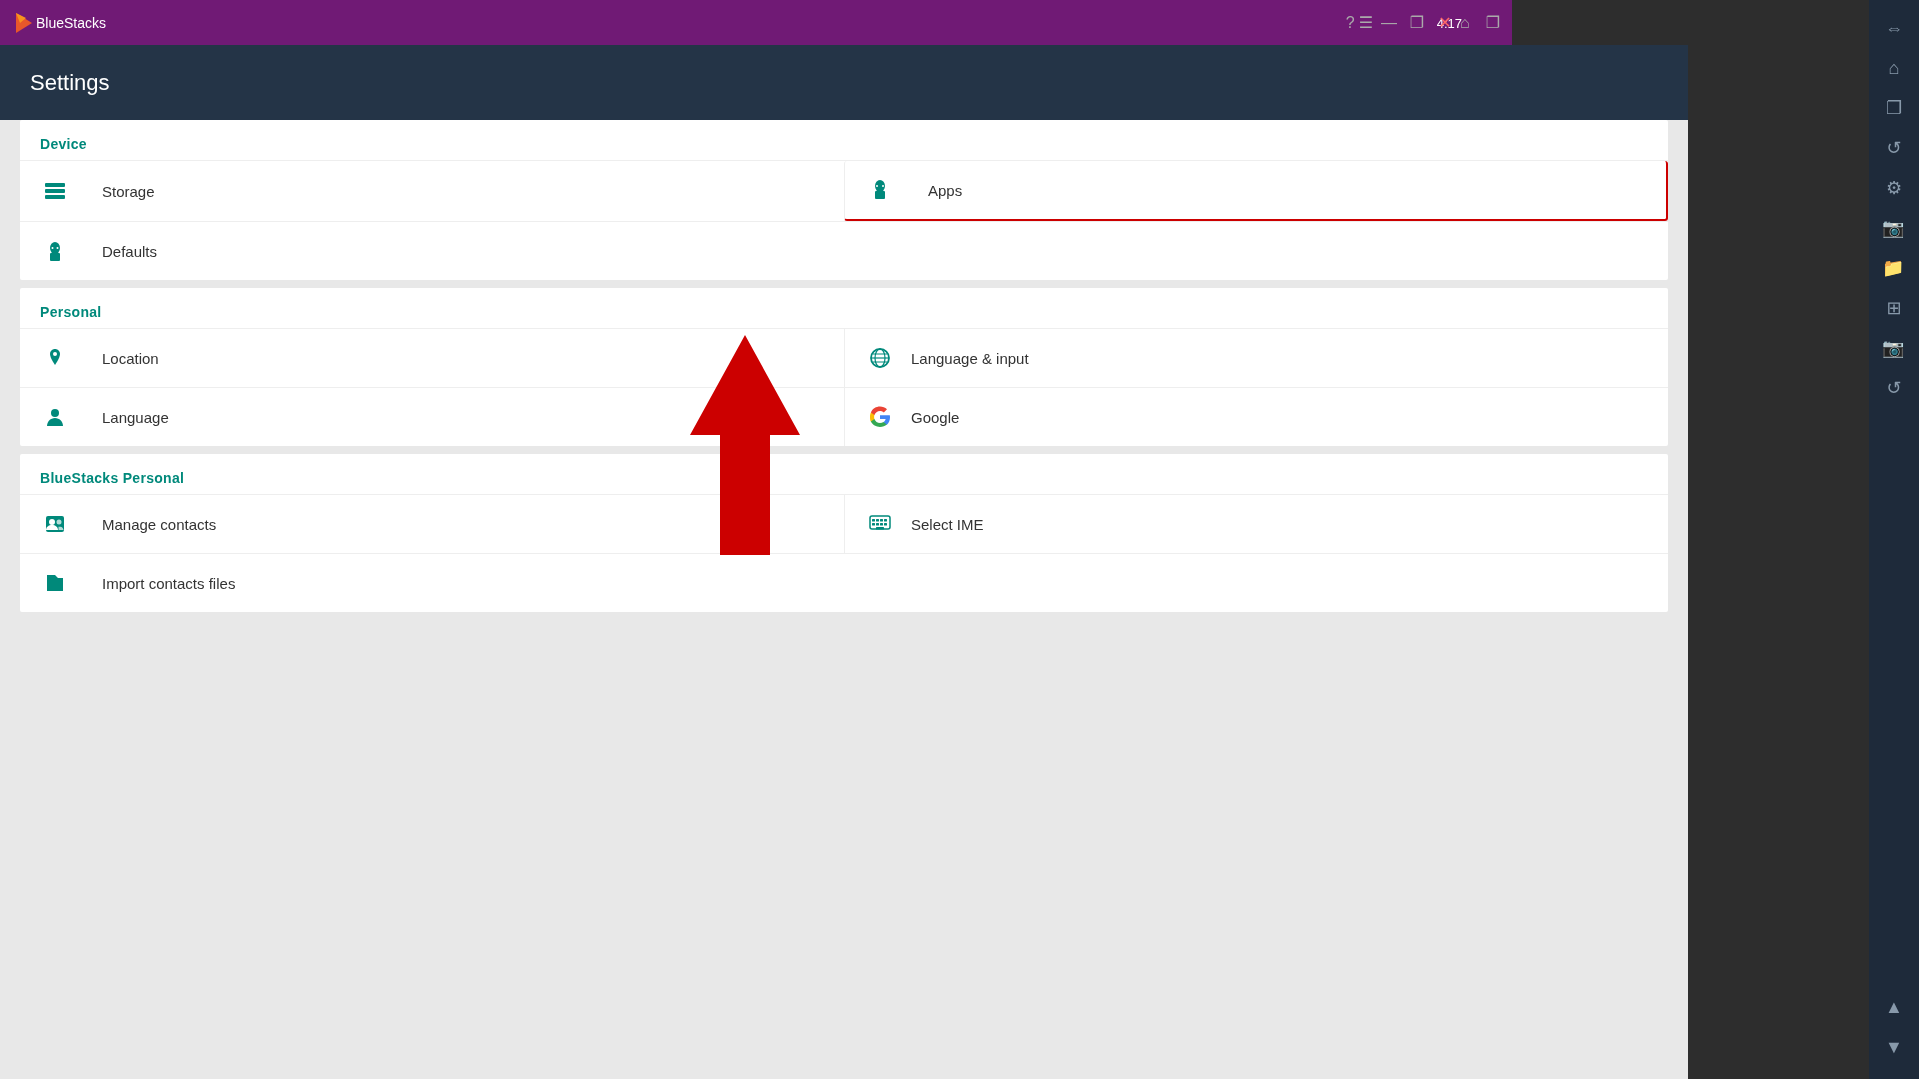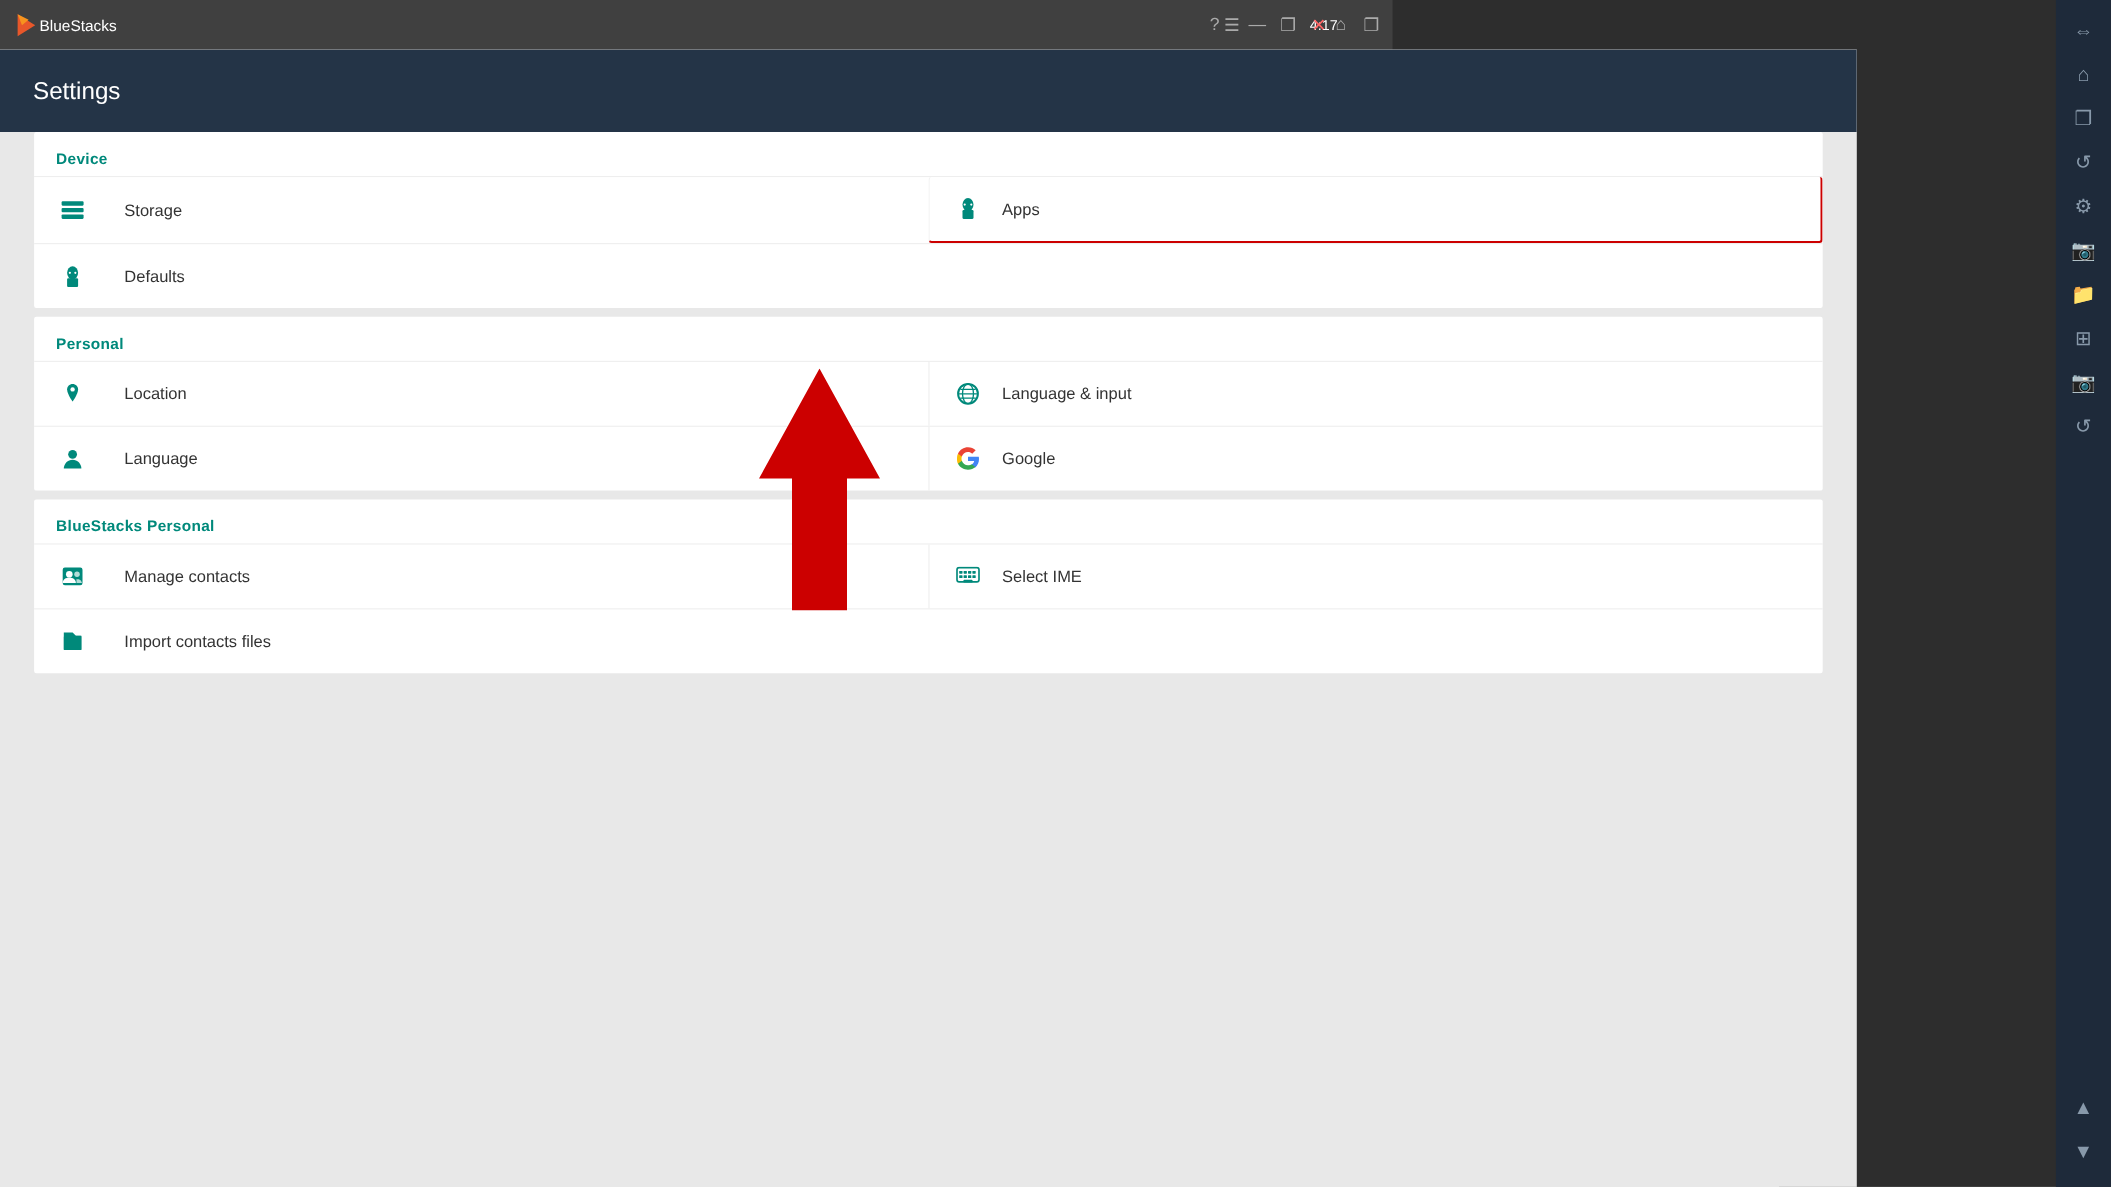--- a/index.html
+++ b/index.html
@@ -7,23 +7,23 @@
       width: 1919px;
       height: 1079px;
       background: #2d2d2d;
       font-family: 'Segoe UI', Arial, sans-serif;
       overflow: hidden;
       position: relative;
     }
 
     
     .title-bar {
-      width: 1266px;
+      width: 1512px;
       height: 45px;
-      background: #404040;
+      background: #701a75;
       display: flex;
       align-items: center;
       padding: 0 12px;
       position: absolute;
       top: 0;
       left: 0;
     }
     .title-bar-title {
       color: #ffffff;
       font-size: 14px;
@@ -105,21 +105,21 @@
       align-items: center;
     }
     .settings-title {
       color: #ffffff;
       font-size: 22px;
       font-weight: 400;
     }
 
     
     .settings-body {
-      padding: 0 31px;
+      padding: 0 20px;
       overflow-y: auto;
       height: calc(1034px - 75px);
     }
 
     
     .section-card {
       background: #ffffff;
       border-radius: 2px;
       margin-bottom: 8px;
       margin-top: 8px;
@@ -171,20 +171,21 @@
     }
     .settings-row .settings-item:last-child {
       border-left: 1px solid #eeeeee;
     }
 
     
     .apps-highlighted {
       border: 2.5px solid #cc0000;
       border-radius: 3px;
       background: #ffffff;
+      gap: 17px;
     }
 
     
     .red-arrow {
       position: absolute;
       top: 270px;
       left: 685px;
       width: 120px;
       height: 200px;
       z-index: 10;

